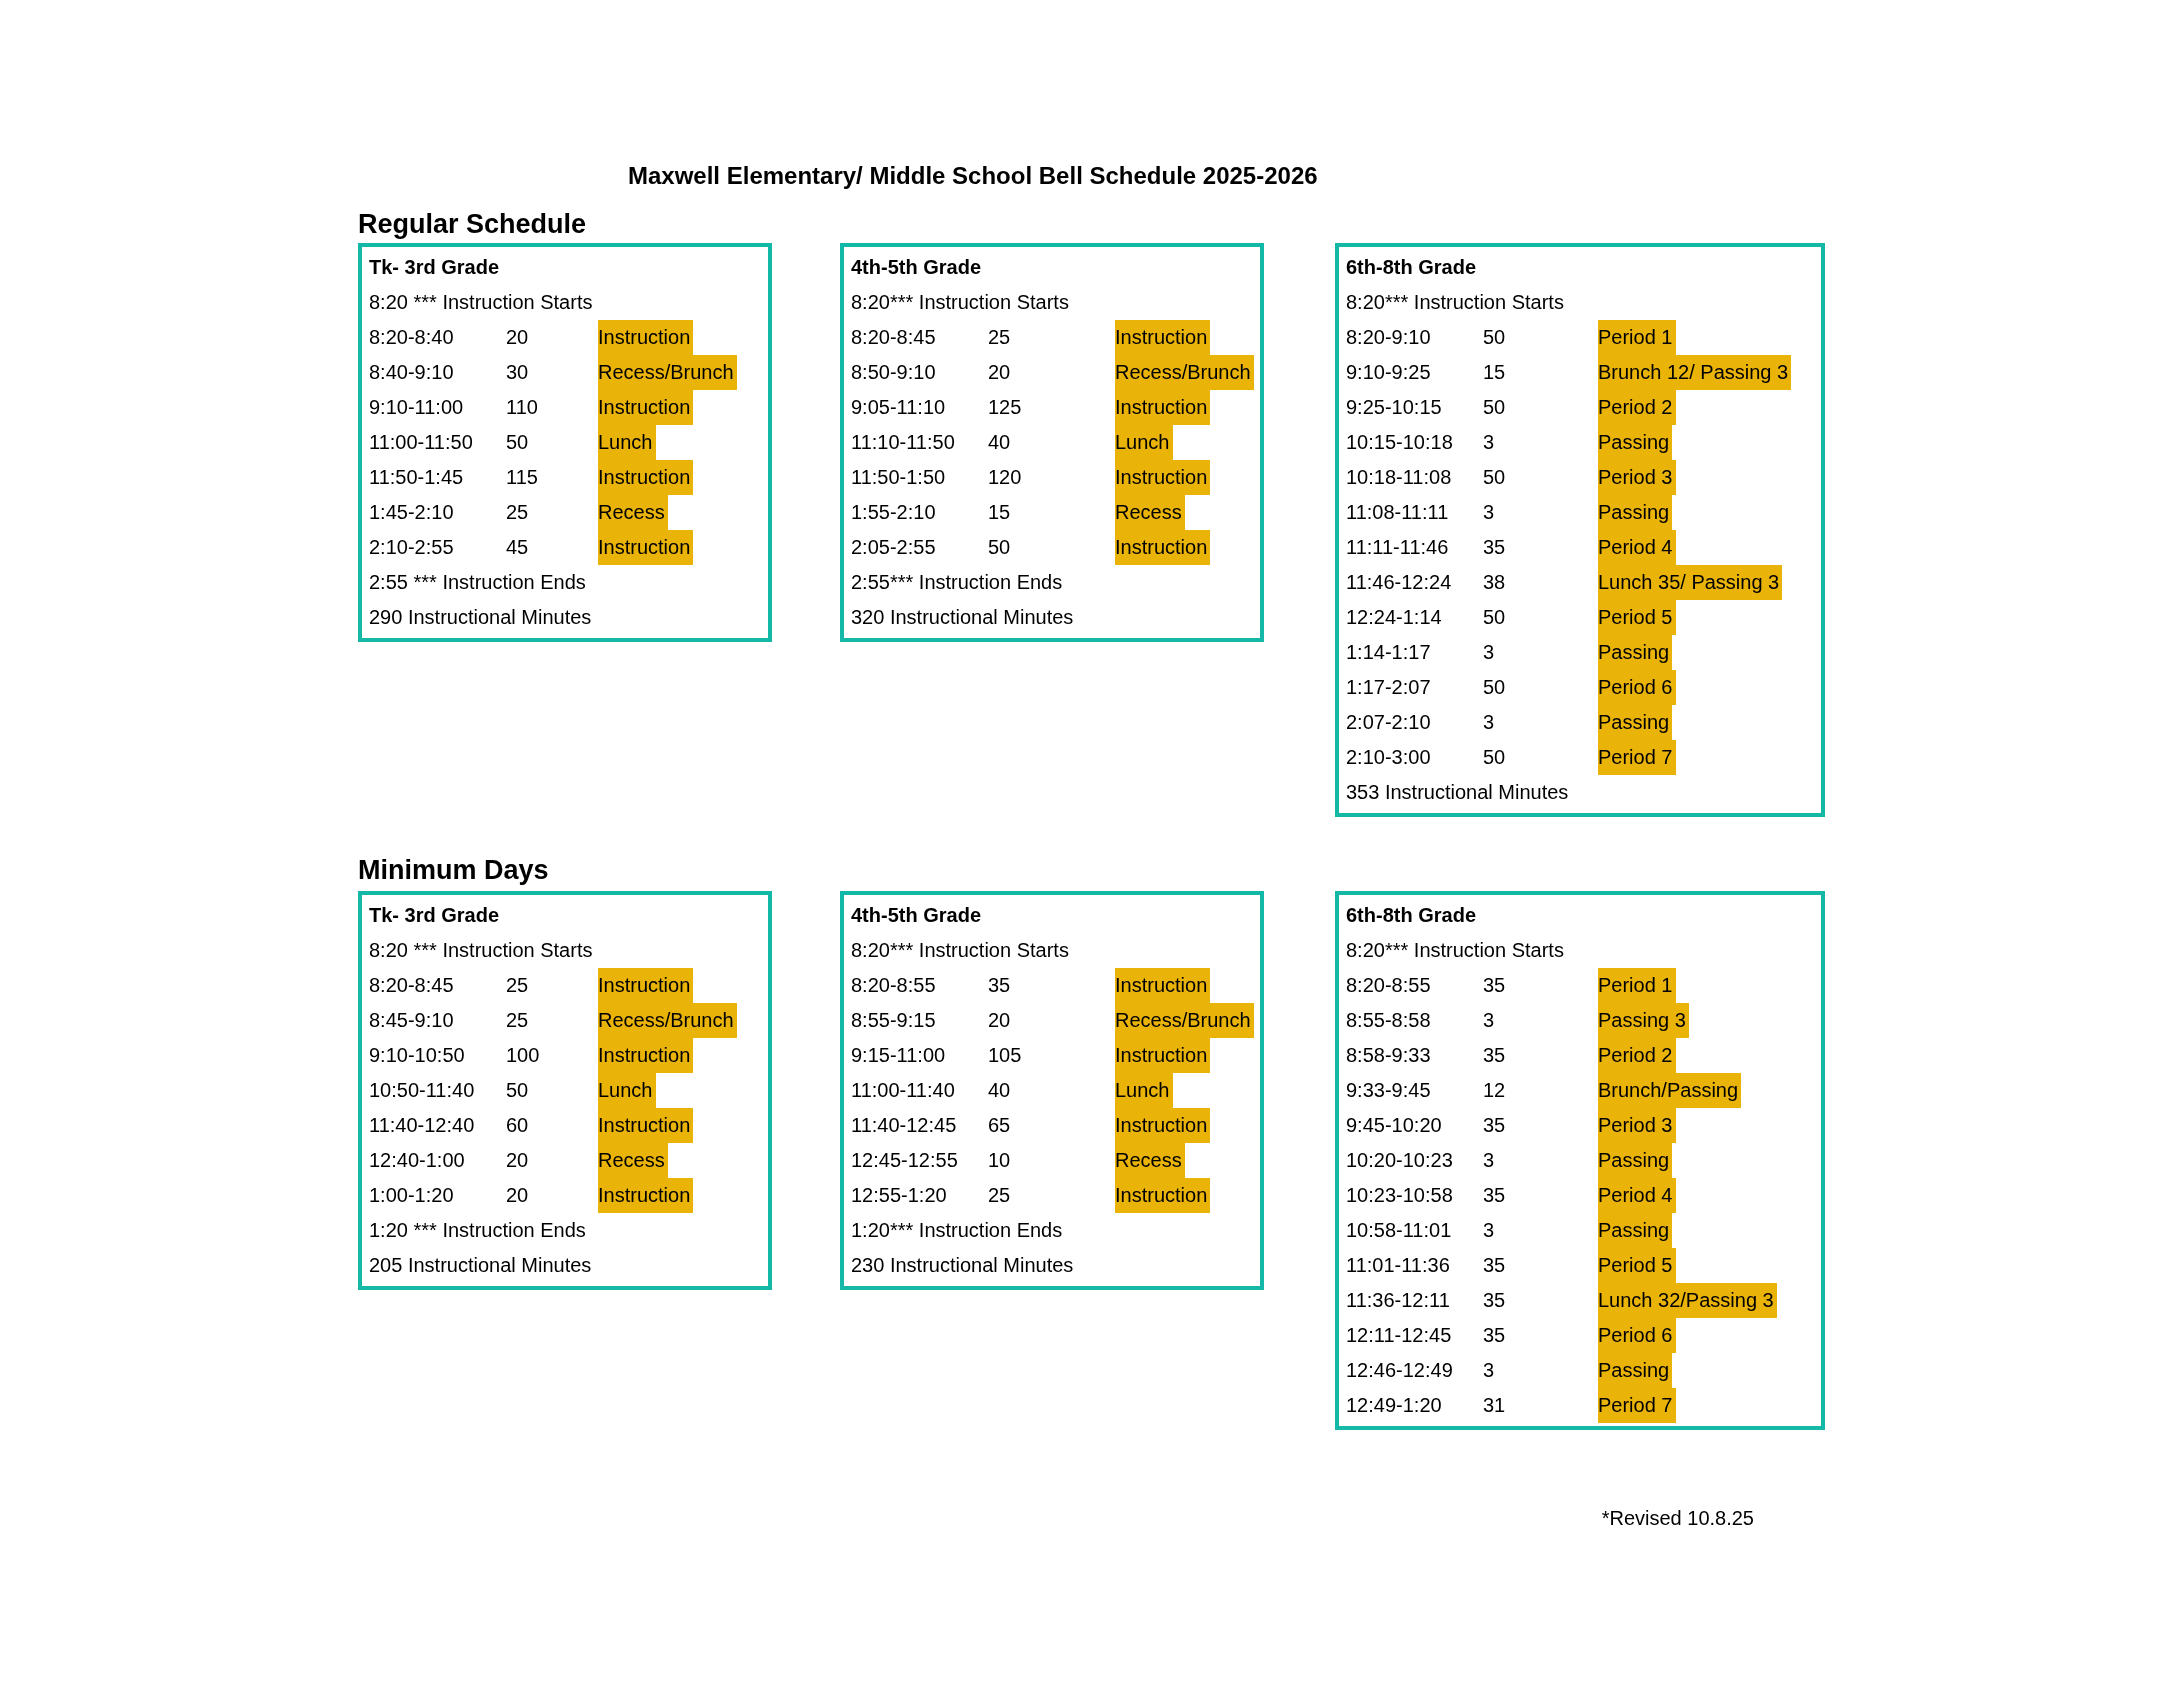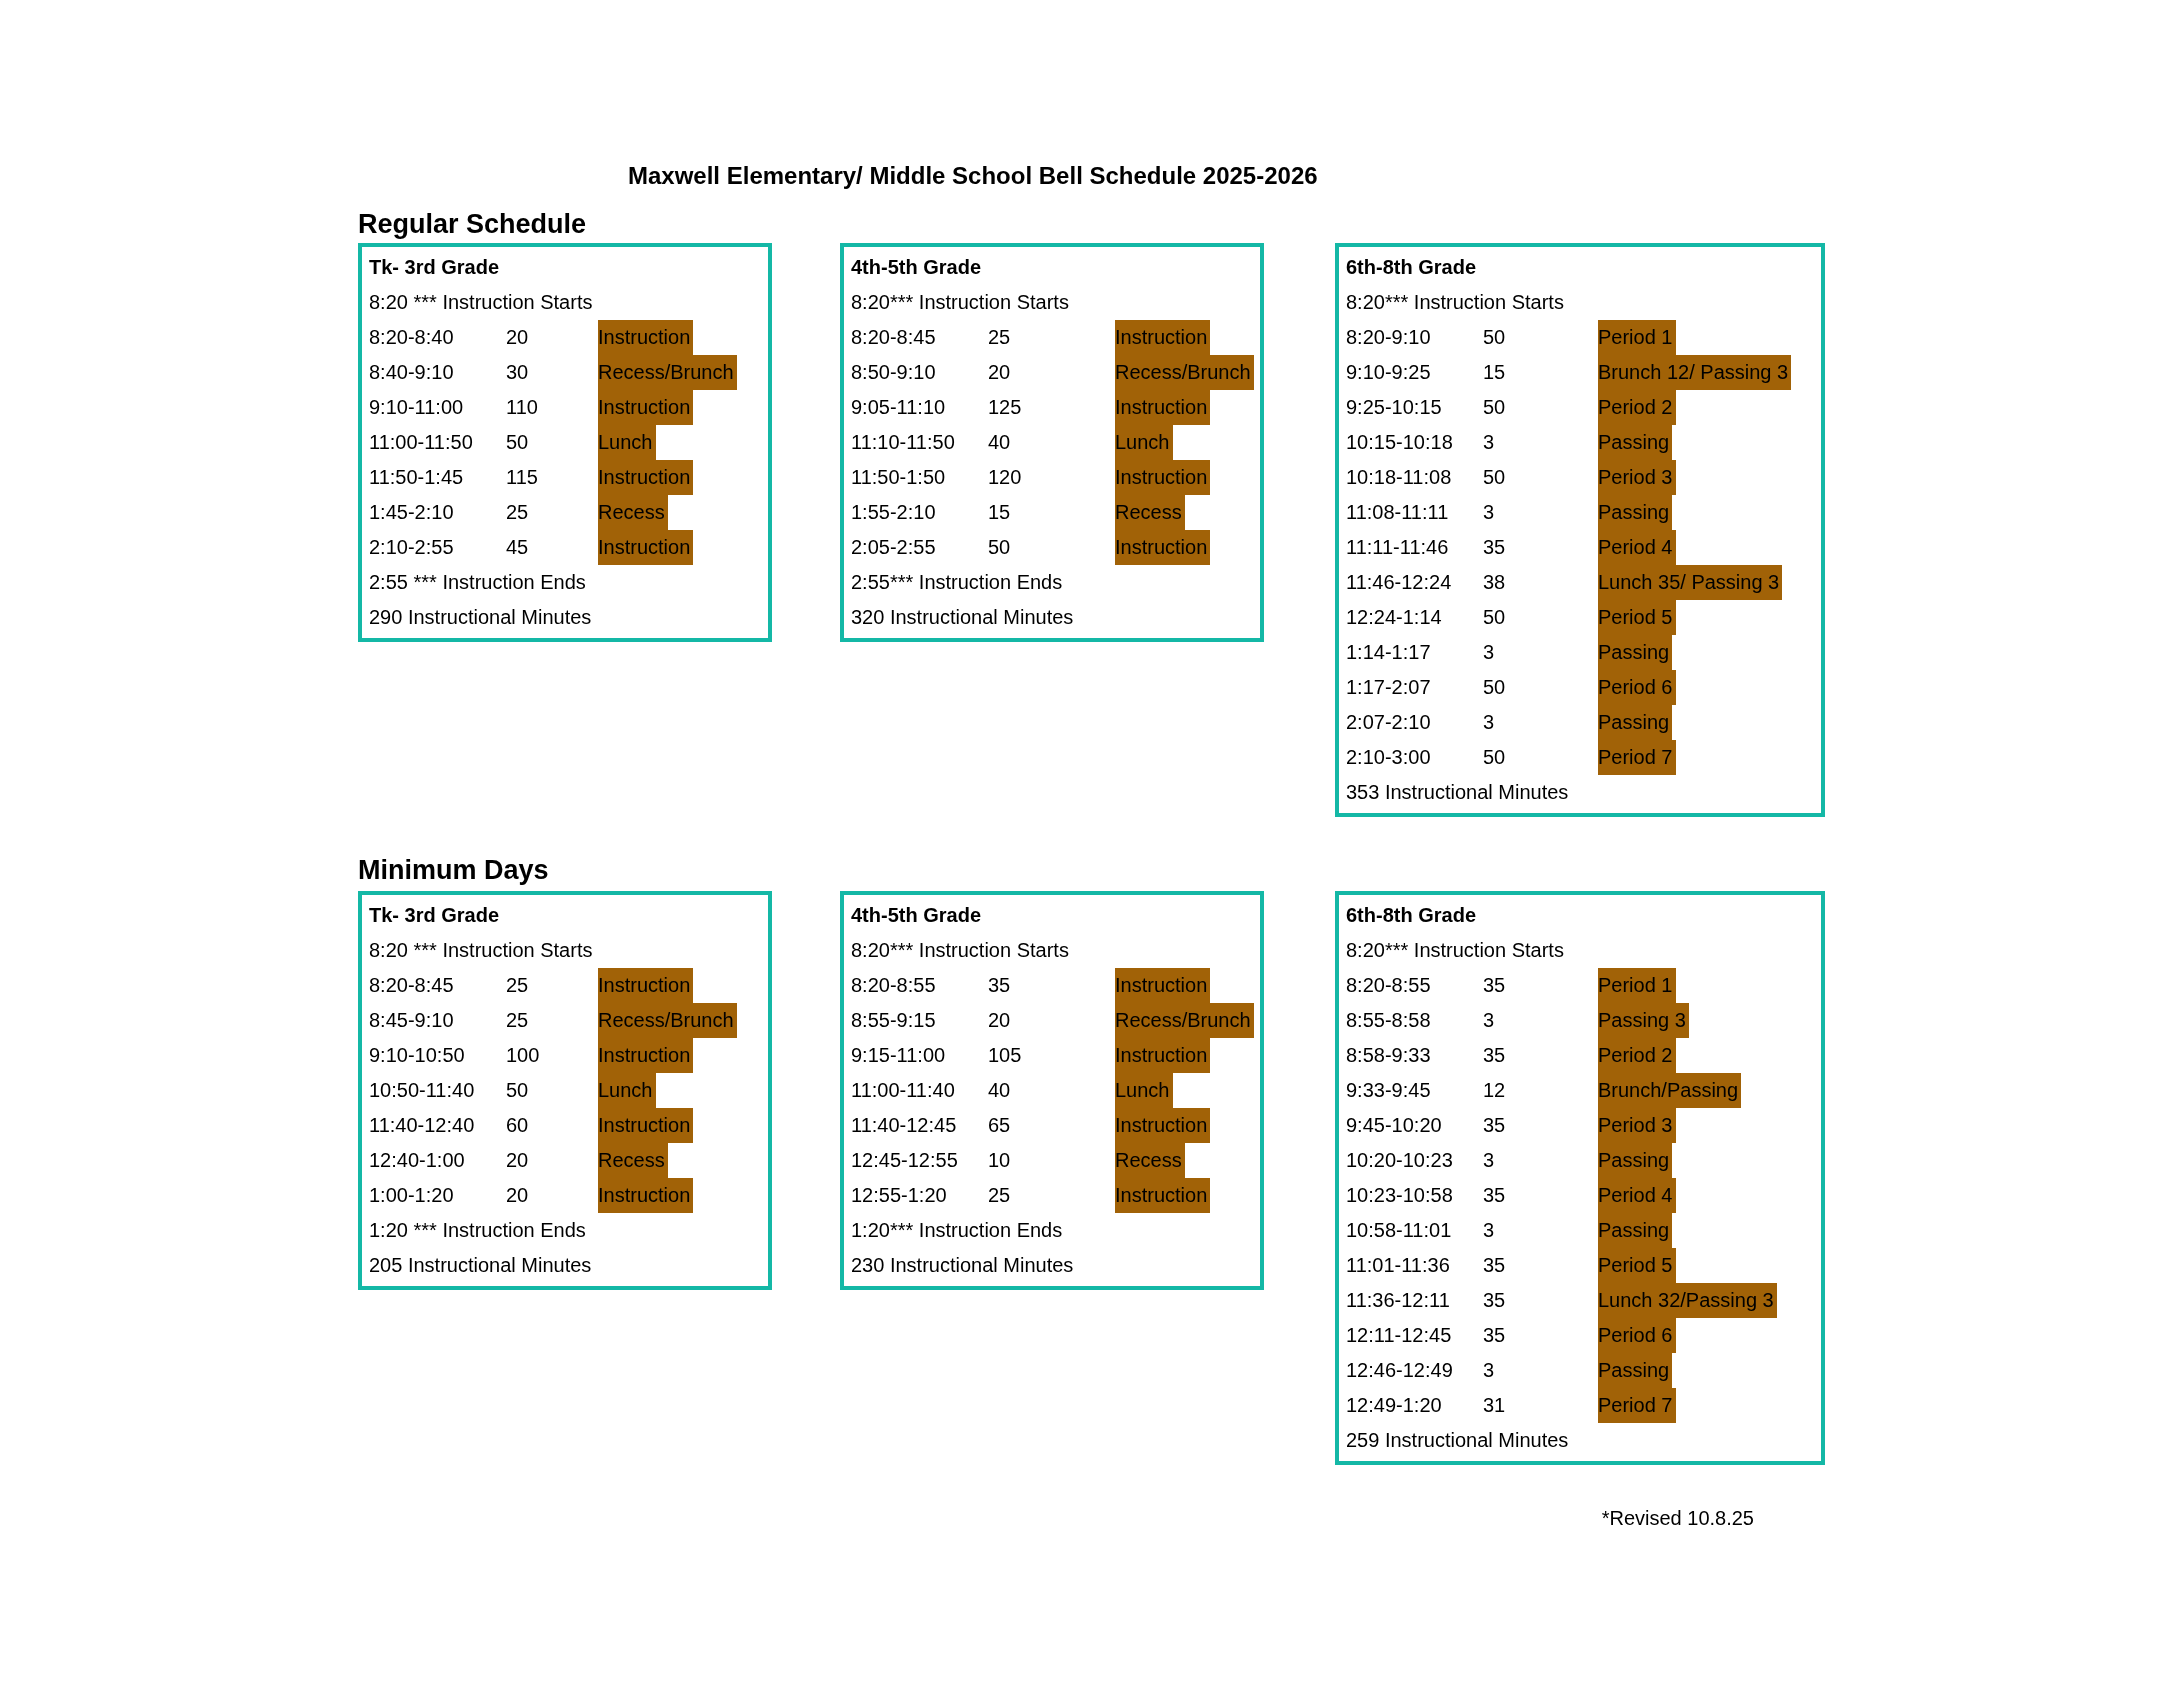--- a/index.html
+++ b/index.html
@@ -48,21 +48,21 @@
     white-space: nowrap;
   }
   .sched-row > span {
     position: absolute;
     top: 0;
     white-space: nowrap;
   }
   .c-time { left: 7px; }
   .c-min  { left: 144px; }
   .c-label {
-    background: #a16207;
+    background: #eab308;
     z-index: 2;
     padding-right: 3px;
   }
   .g0 .c-label { left: 236px; }
   .g1 .c-label { left: 271px; }
   .g2 .c-label { left: 259px; }
   .c-full { left: 7px; }
   .grade-title { font-weight: bold; }
   .revised-note {
     position: absolute;
@@ -419,19 +419,16 @@
       <div class="sched-row">
         <span class="c-time">12:46-12:49</span>
         <span class="c-min">3</span>
         <span class="c-label">Passing</span>
       </div>
       <div class="sched-row">
         <span class="c-time">12:49-1:20</span>
         <span class="c-min">31</span>
         <span class="c-label">Period 7</span>
       </div>
-      <div class="sched-row">
-        <span class="c-full">259 Instructional Minutes</span>
-      </div>
     </div>
   </div>
 <div class="revised-note">*Revised 10.8.25</div>
 
 
 </body></html>

